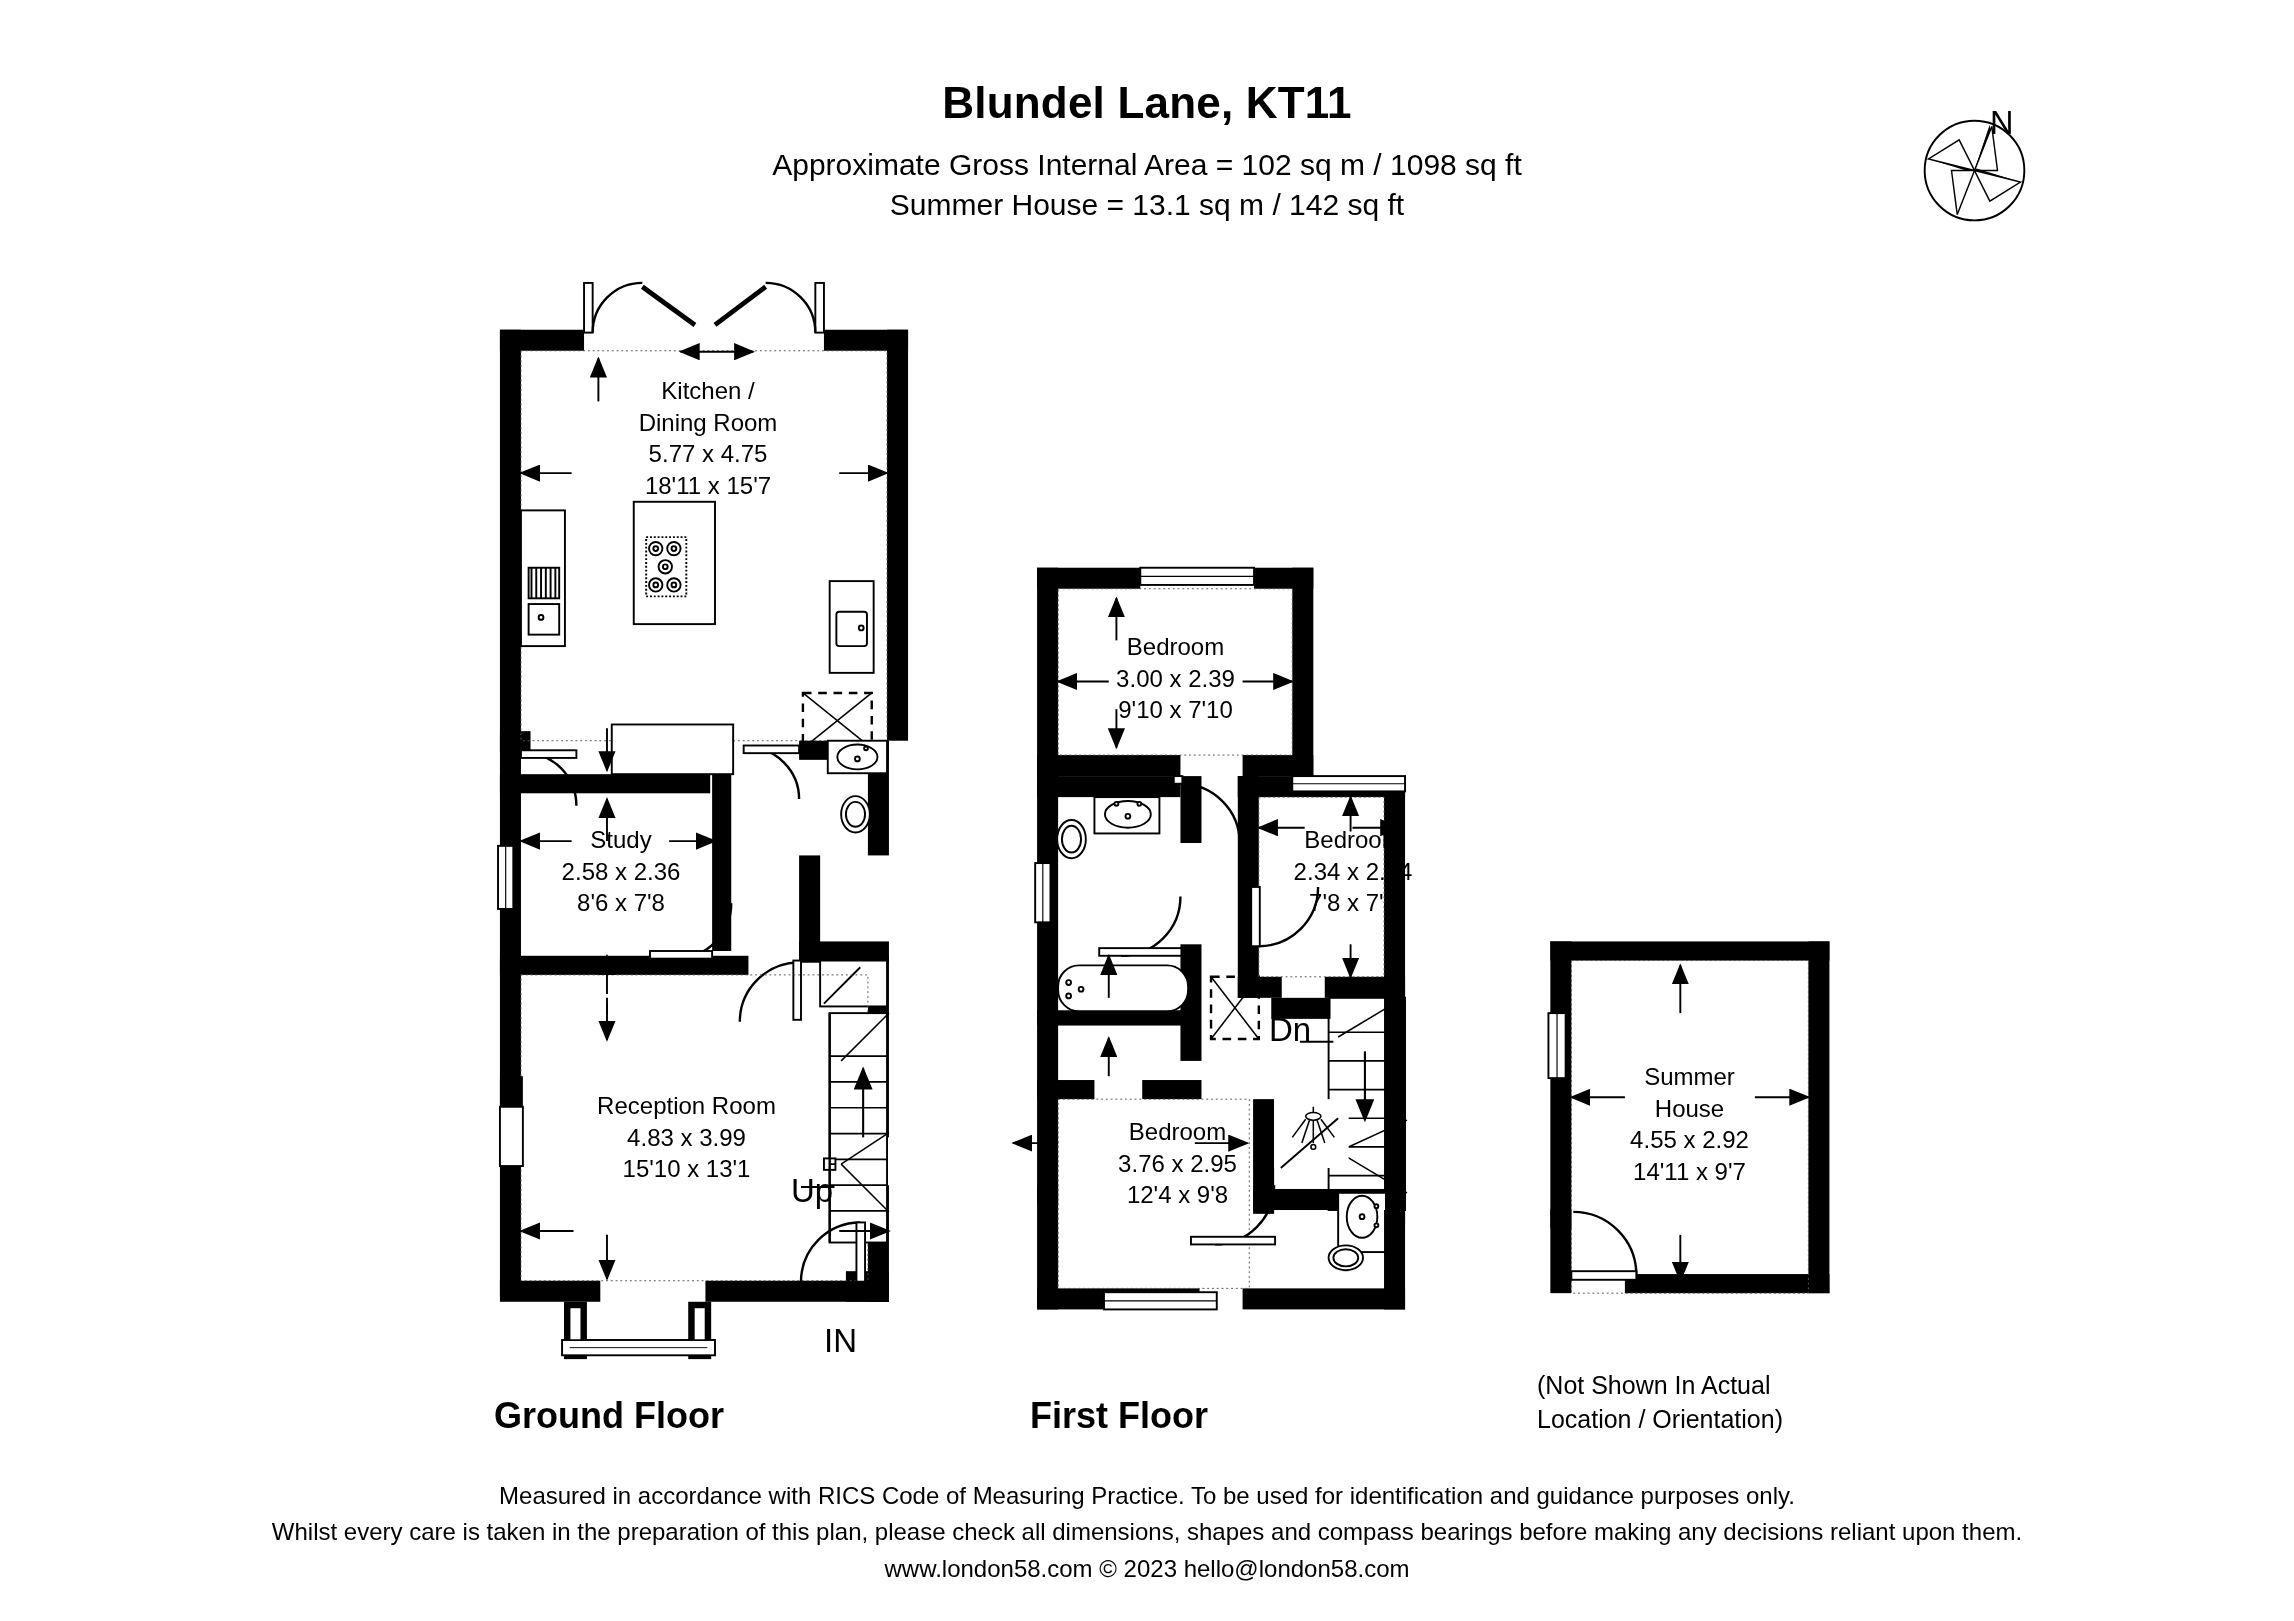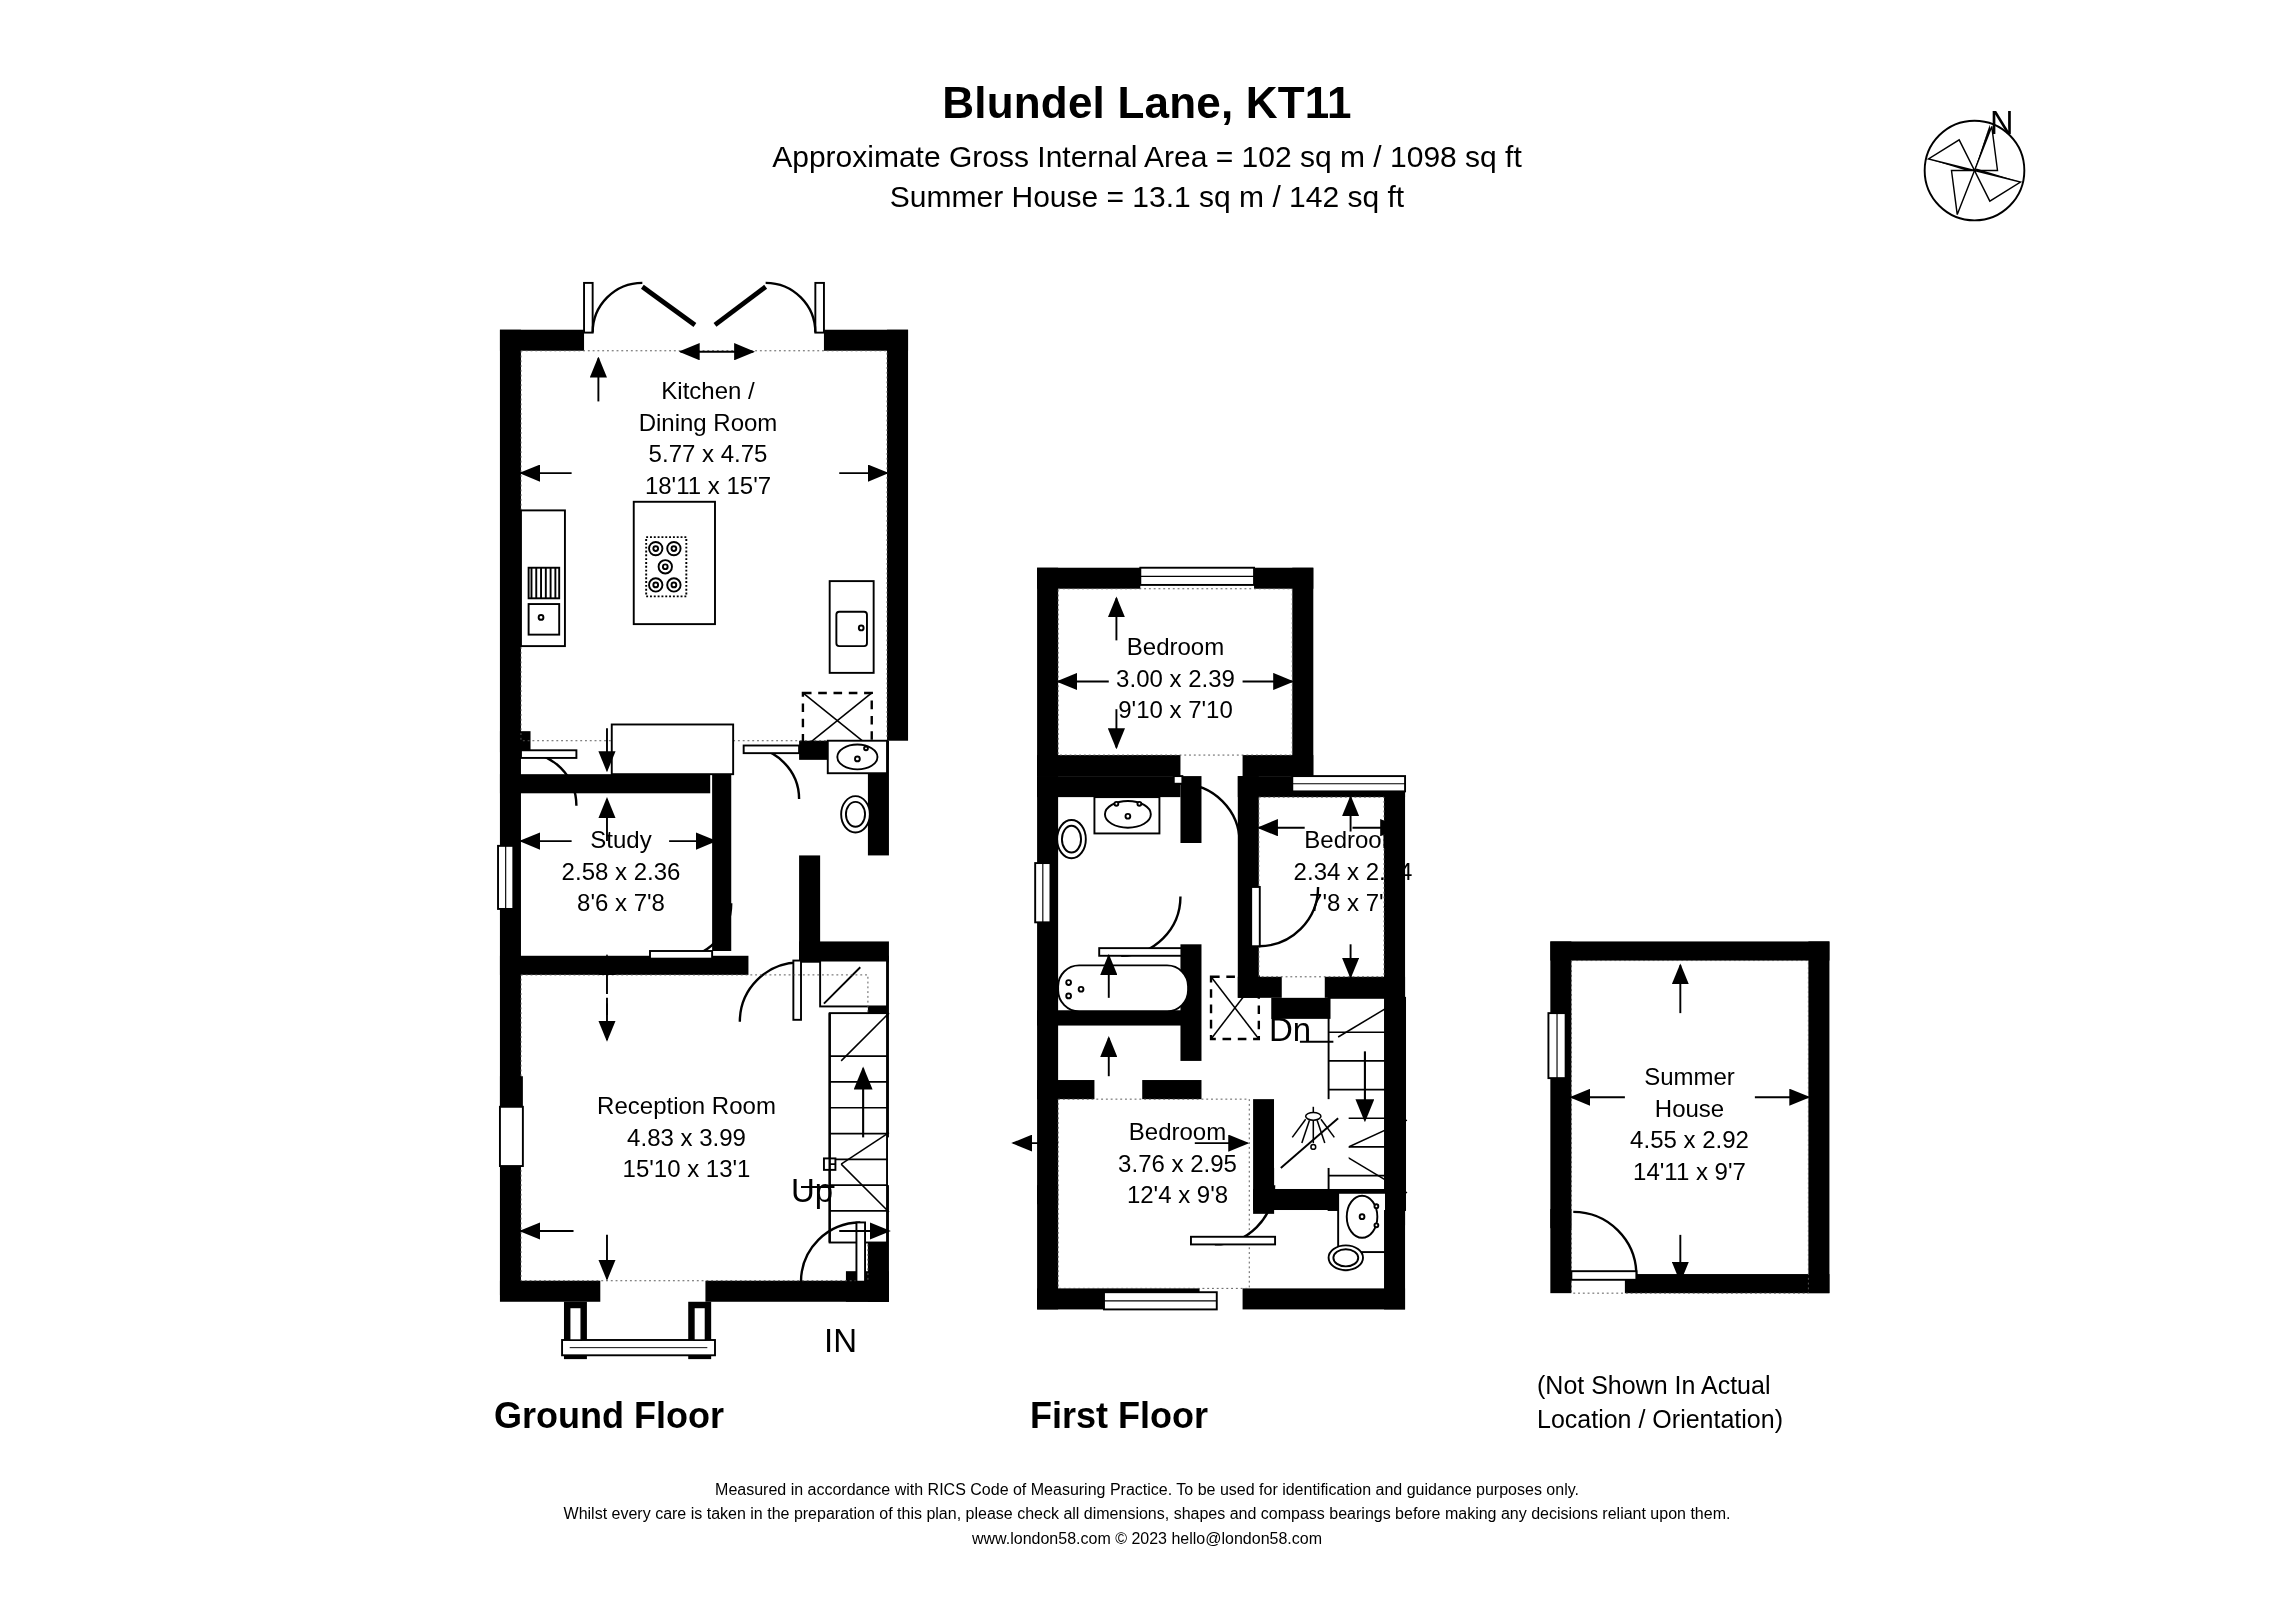--- a/index.html
+++ b/index.html
@@ -32,21 +32,21 @@
     letter-spacing: 0.2px;
     line-height: 1.12;
     margin: 0;
   }
   .subtitle-line {
     font-size: 30px;
     line-height: 1.33;
     margin: 0;
     font-weight: normal;
   }
-  #subtitles { margin-top: 10px; }
+  #subtitles { margin-top: 18px; }
 
   
   #compass {
     position: absolute;
     left: 1917px;
     top: 113px;
     width: 115px;
     height: 115px;
   }
   #compass-label {
@@ -103,21 +103,21 @@
   
   #footer {
     position: absolute;
     left: 0;
     top: 1478px;
     width: 2294px;
     text-align: center;
   }
   #footer p {
     margin: 0;
-    font-size: 16px;
+    font-size: 24px;
     line-height: 1.52;
   }
 </style>
 </head>
 <body>
 
 <div id="header">
   <h1 id="plan-title">Blundel Lane, KT11</h1>
   <div id="subtitles">
     <p class="subtitle-line">Approximate Gross Internal Area = 102 sq m / 1098 sq ft</p>

